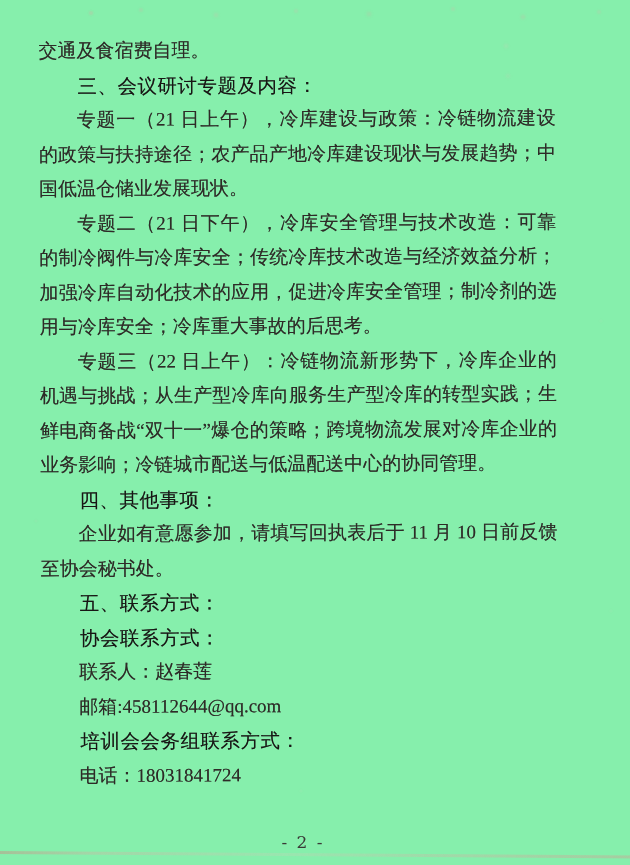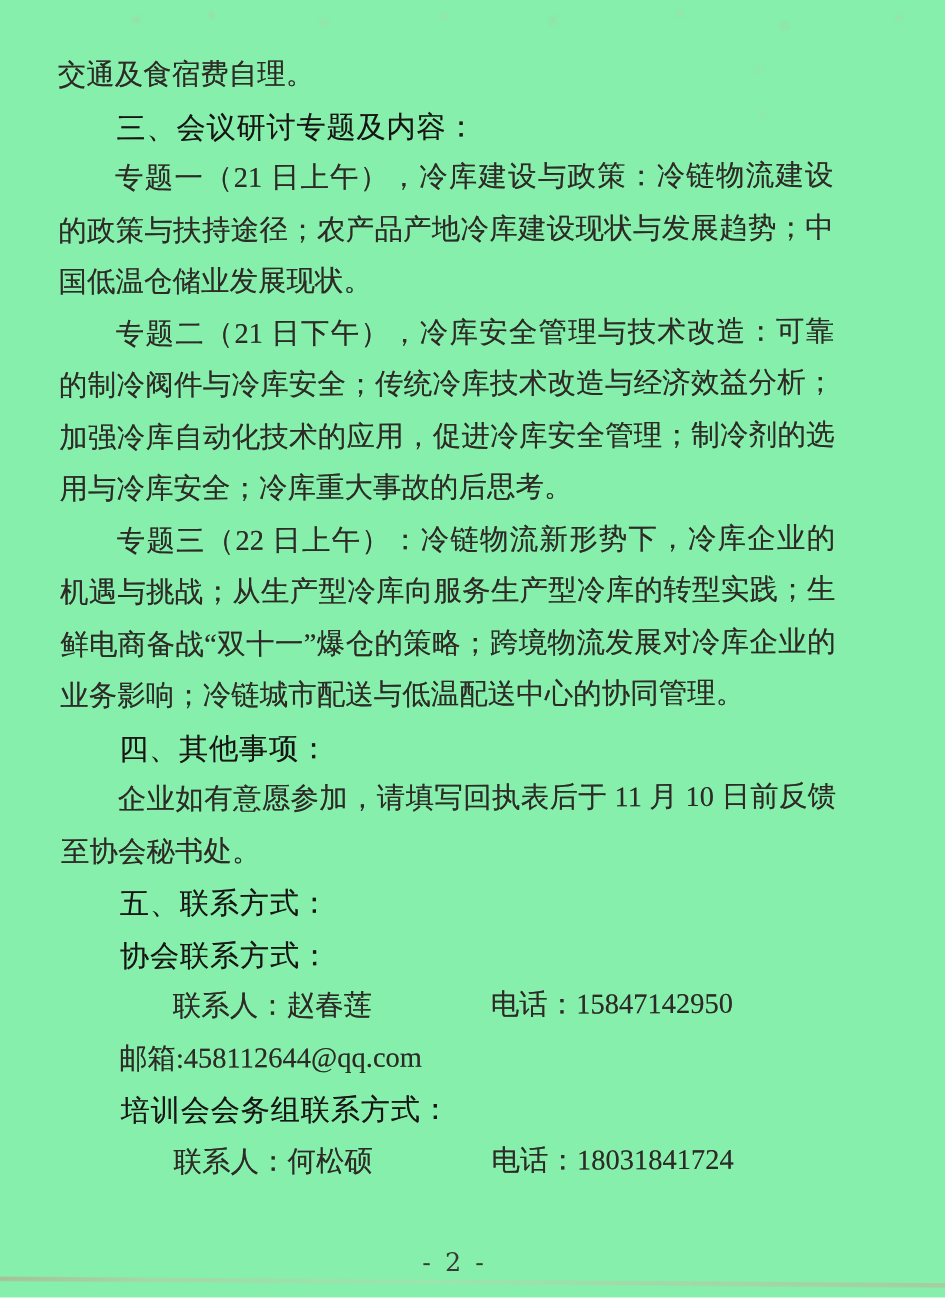--- a/index.html
+++ b/index.html
@@ -34,21 +34,21 @@
     font-weight: 700;
     font-size: 19.5px;
     color: #171614;
     text-indent: 2em;
     letter-spacing: 0.5px;
   }
   .row {
     display: flex;
     padding-left: 38px;
   }
-  .row span:first-child { width: 212px; margin-left: 36px; }
+  .row span:first-child { width: 212px; }
   .pagenum {
     position: absolute;
     left: 0; top: 832px;
     width: 100%;
     text-align: center;
     transform: translateX(-12px);
     font-family: "DejaVu Serif", serif;
     font-size: 17px;
     line-height: 20px;
     letter-spacing: 2px;
@@ -118,29 +118,27 @@
     <h3 class="hd">四、其他事项：</h3>
 
     <p class="ind just">企业如有意愿参加，请填写回执表后于 11 月 10 日前反馈至协会秘书处。</p>
 
     <h3 class="hd">五、联系方式：</h3>
 
     <h4 class="hd">协会联系方式：</h4>
 
     <div class="row">
       <span>联系人：赵春莲</span>
-      <span>电话：15847142950</span>
     </div>
 
     <p class="ind">邮箱:458112644@qq.com</p>
 
     <h4 class="hd">培训会会务组联系方式：</h4>
 
     <div class="row">
-      <span>联系人：何松硕</span>
       <span>电话：18031841724</span>
     </div>
 
   </div>
 
   <div class="pagenum">- 2 -</div>
 
   <div class="pink-line"></div>
 
 </div>

